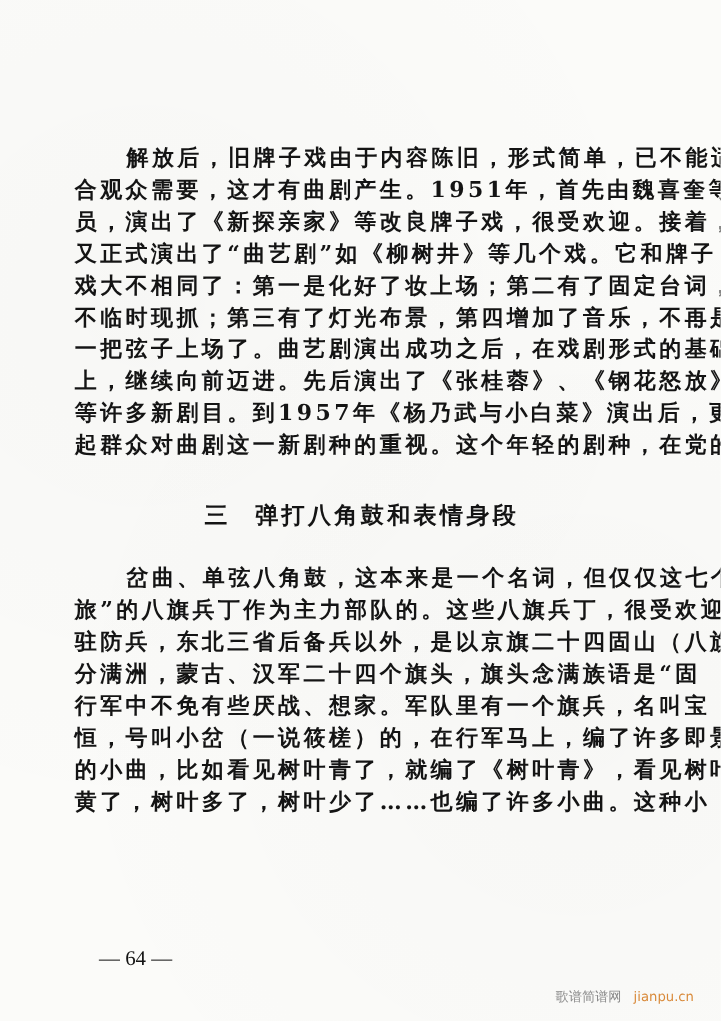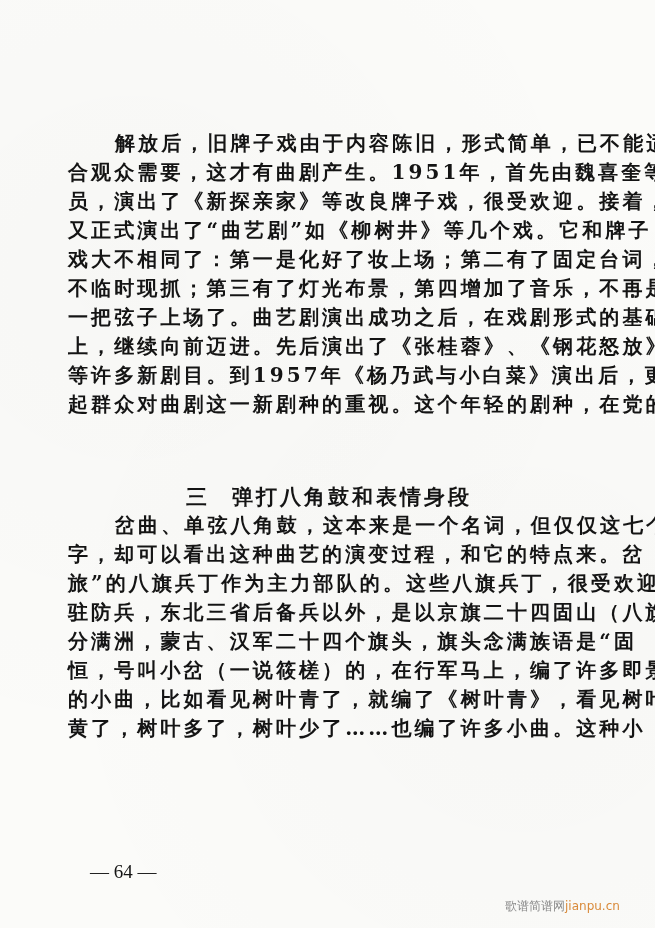--- a/index.html
+++ b/index.html
@@ -50,21 +50,20 @@
   #para2 { top: 511px; }
   .heading {
     position: absolute;
     top: 454px;
     left: 186px;
     font-size: 21px;
     line-height: 28px;
     letter-spacing: 3px;
     font-weight: 600;
     white-space: nowrap;
-    margin-top: 29px;
   }
   .heading .num {
     margin-right: 22px;
   }
   .page-number {
     position: absolute;
     top: 861px;
     left: 90px;
     font-size: 19px;
     font-weight: 400;
@@ -84,21 +83,21 @@
     position: absolute;
     top: 898px;
     left: 505px;
     font-size: 12px;
     color: #8a8a8a;
     white-space: nowrap;
     font-family: "DejaVu Sans", sans-serif;
   }
   .watermark .domain {
     color: #d98a3a;
-    margin-left: 0;
+    margin-left: 11px;
     text-align: center;
   }
 </style>
 </head>
 <body>
 
 <div class="page">
 
   <div class="text-block" id="para1">
     <div class="line indent">解放后，旧牌子戏由于内容陈旧，形式简单，已不能适</div>
@@ -112,24 +111,24 @@
     <div class="line">等许多新剧目。到1957年《杨乃武与小白菜》演出后，更引</div>
     <div class="line">起群众对曲剧这一新剧种的重视。这个年轻的剧种，在党的</div>
   </div>
 
   <div class="heading">
     <span class="num">三</span><span>弹打八角鼓和表情身段</span>
   </div>
 
   <div class="text-block" id="para2">
     <div class="line indent">岔曲、单弦八角鼓，这本来是一个名词，但仅仅这七个</div>
-    <div class="line">字，却可以看出这种曲艺的演变过程，和它的特点来。岔</div>
     <div class="line">旅”的八旗兵丁作为主力部队的。这些八旗兵丁，很受欢迎</div>
     <div class="line">驻防兵，东北三省后备兵以外，是以京旗二十四固山（八旗</div>
     <div class="line">分满洲，蒙古、汉军二十四个旗头，旗头念满族语是“固</div>
+    <div class="line">行军中不免有些厌战、想家。军队里有一个旗兵，名叫宝</div>
     <div class="line">恒，号叫小岔（一说筱槎）的，在行军马上，编了许多即景</div>
     <div class="line">的小曲，比如看见树叶青了，就编了《树叶青》，看见树叶</div>
     <div class="line">黄了，树叶多了，树叶少了……也编了许多小曲。这种小</div>
   </div>
 
   <div class="speck"></div>
 
   <div class="page-number">— 64 —</div>
 
   <div class="watermark">

